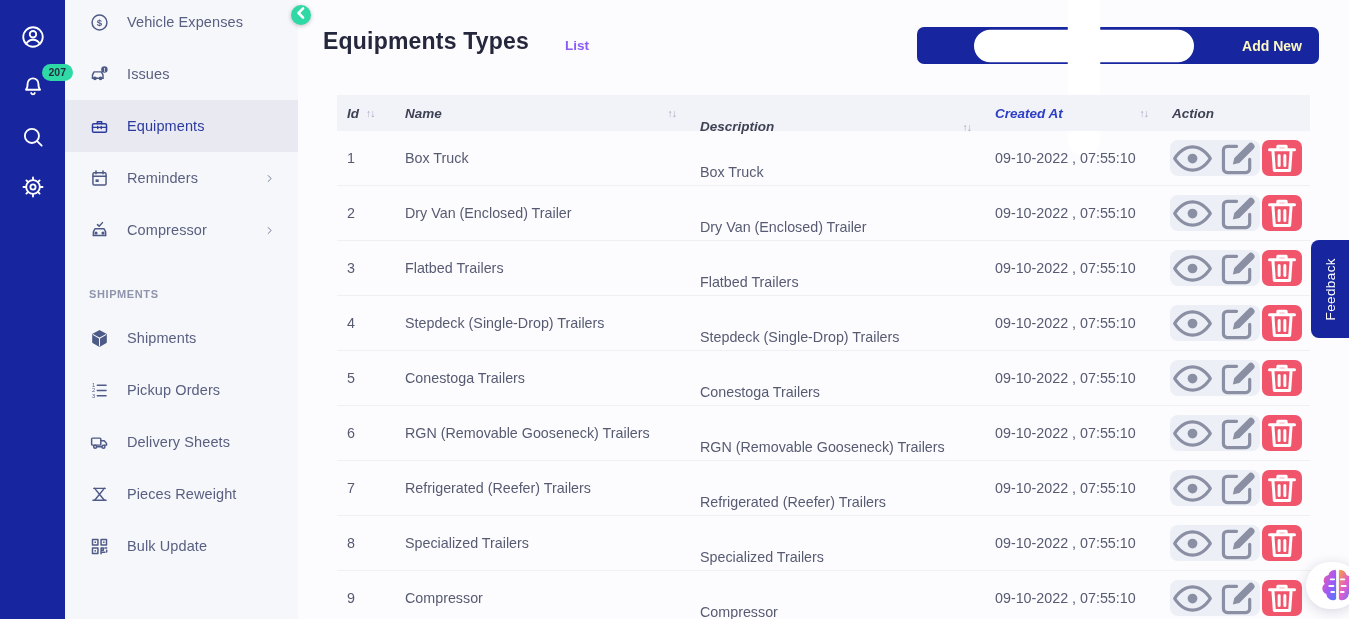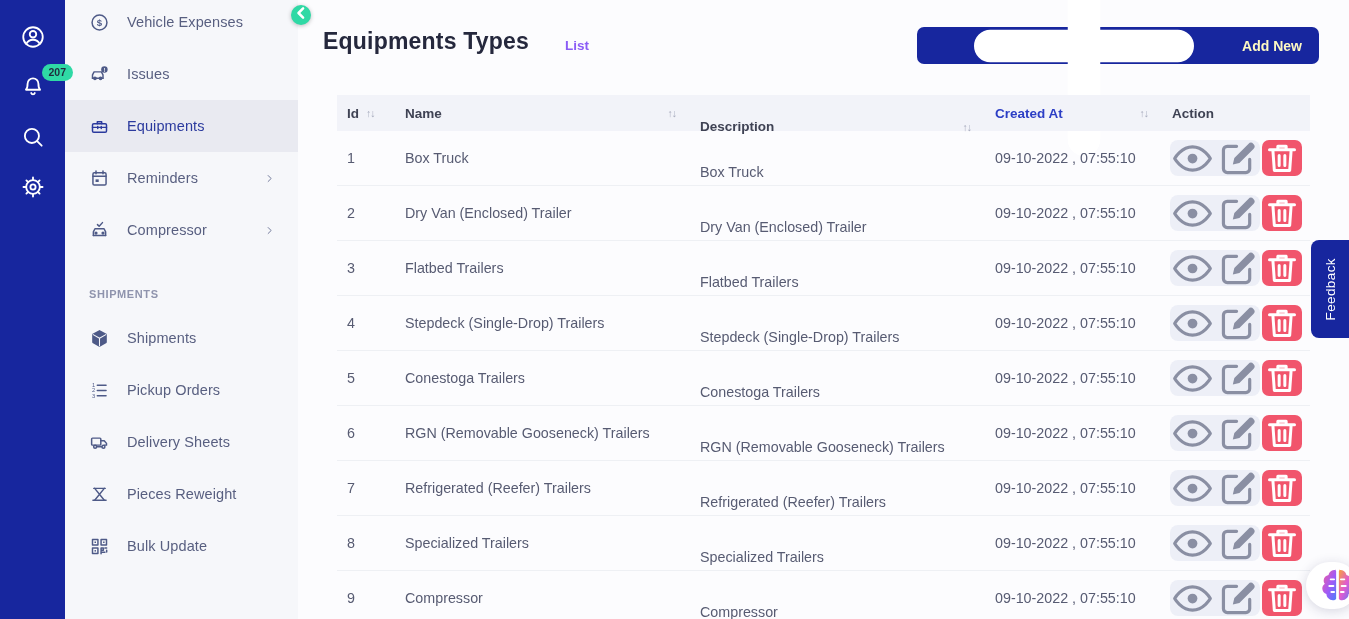--- a/index.html
+++ b/index.html
@@ -50,21 +50,21 @@
   .page-sub { position:absolute; left:267px; top:38px; font-size:13.5px; font-weight:bold;
     color:#8b5cf6; cursor:pointer; }
   .add-btn { position:absolute; right:30px; top:27px; height:37px; padding:0 17px;
     background:var(--primary); color:#fef9c3; border:none; border-radius:7px;
     font-size:14px; font-weight:bold; font-family:inherit; display:flex; align-items:center;
     gap:8px; cursor:pointer; }
   .add-btn svg { width:15px; height:15px; }
 
   
   .table { position:absolute; left:39px; top:95px; width:973px; }
-  .thead { display:flex; height:36px; background:#f2f3f9; align-items:center; }
+  .thead { display:flex; height:36px; background:#f2f3f9; align-items:center;font-style:italic; }
   .th { display:flex; align-items:center; font-size:13.5px; font-weight:bold;
     color:#3f4254; padding-left:10px; cursor:pointer; }
   .th.hl { color:#2c3ec5;gap:12px; }
   .sort { font-size:10.5px; color:#a9adbf; letter-spacing:-1px;
     margin-left:auto; padding-right:14px; }
   .sort.near { margin-left:7px; padding-right:0; }
   .col-id{width:58px;} .col-name{width:295px;} .col-desc{width:295px;margin-top:27px;}
   .col-created{width:177px;} .col-action{width:148px;}
   .trow { display:flex; height:55px; align-items:center; border-bottom:1px solid #eef0f4;
     font-size:14.3px; color:var(--rowtxt); }

